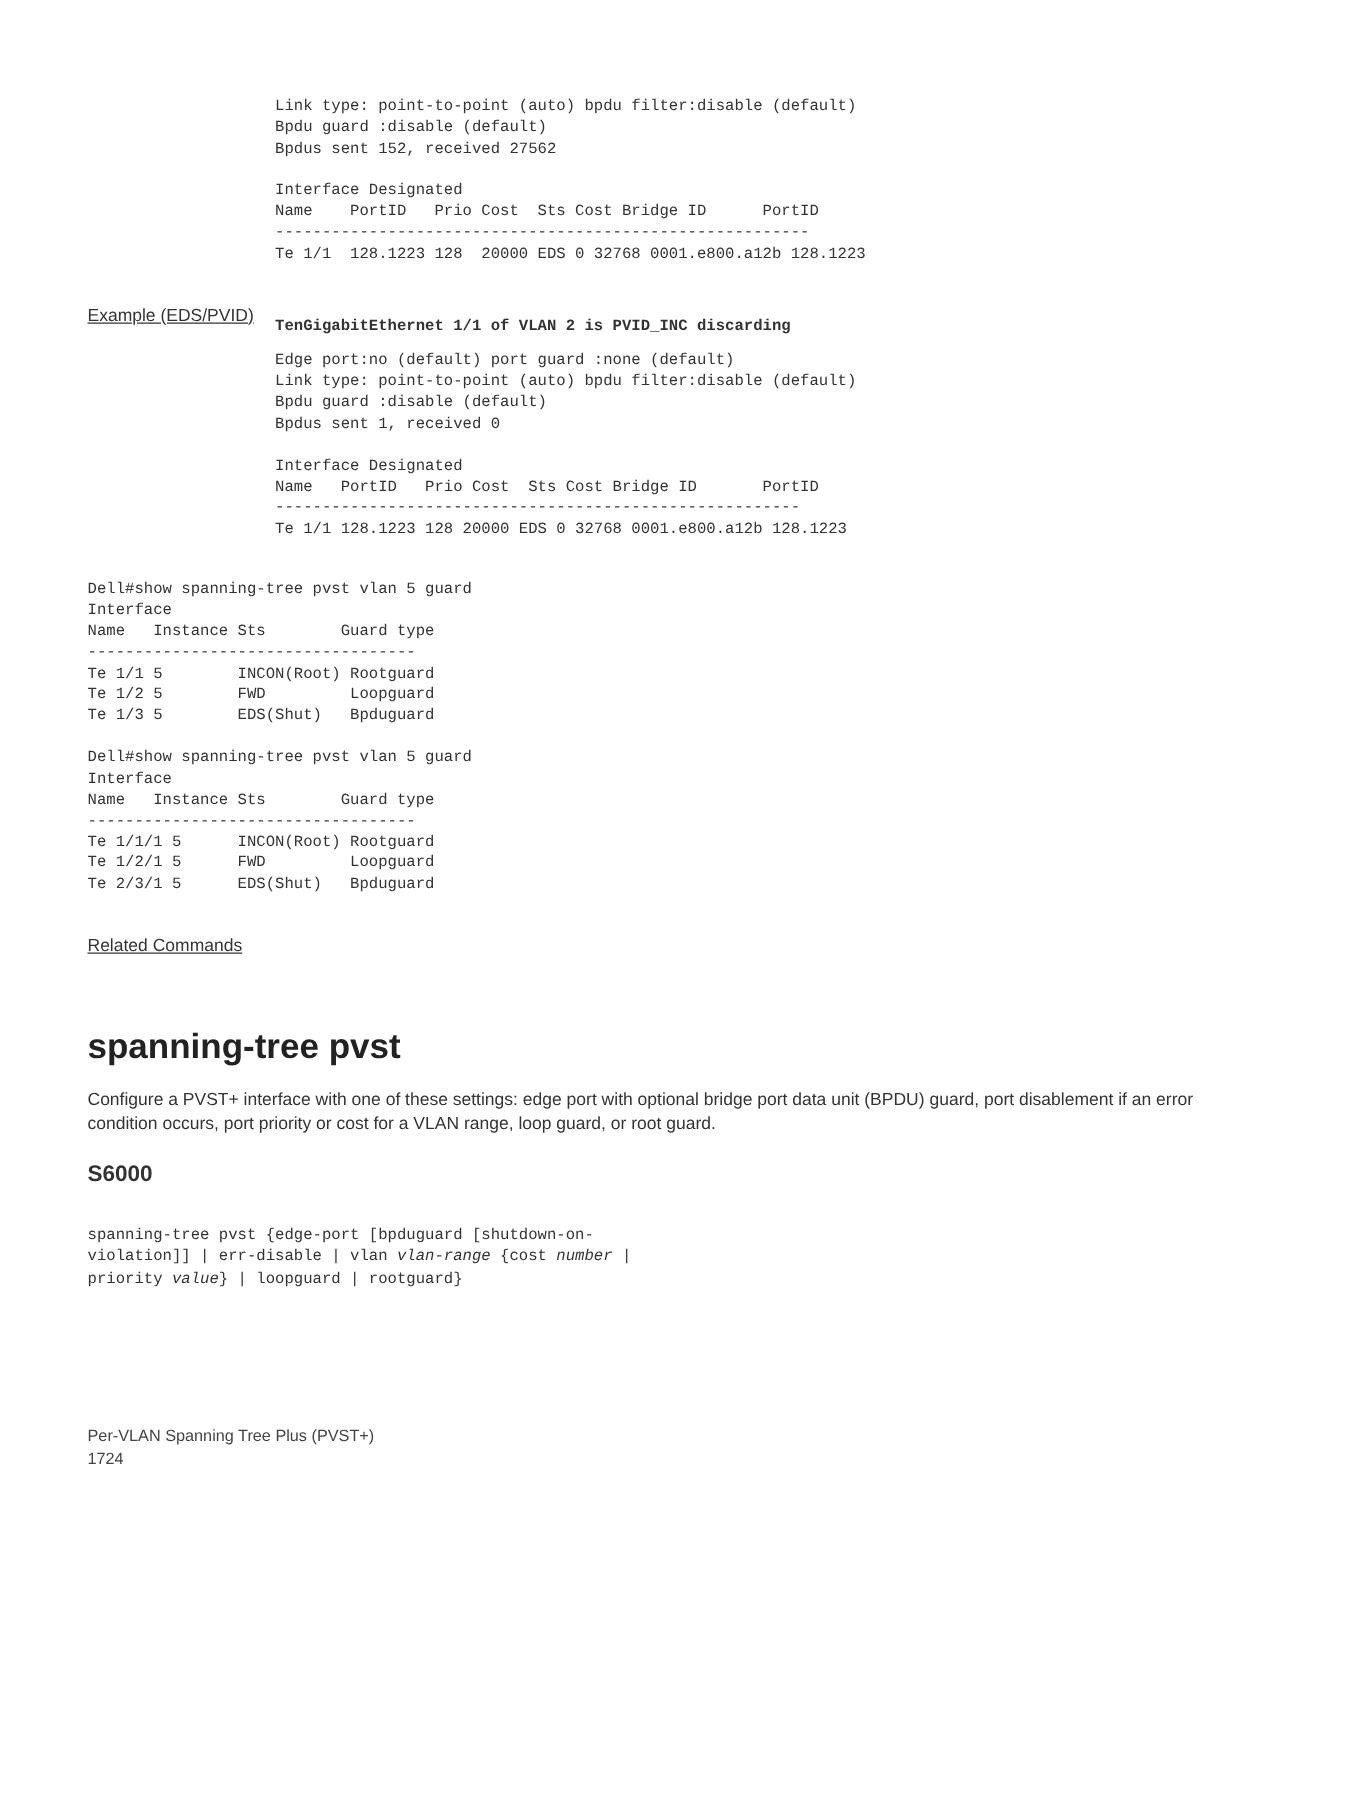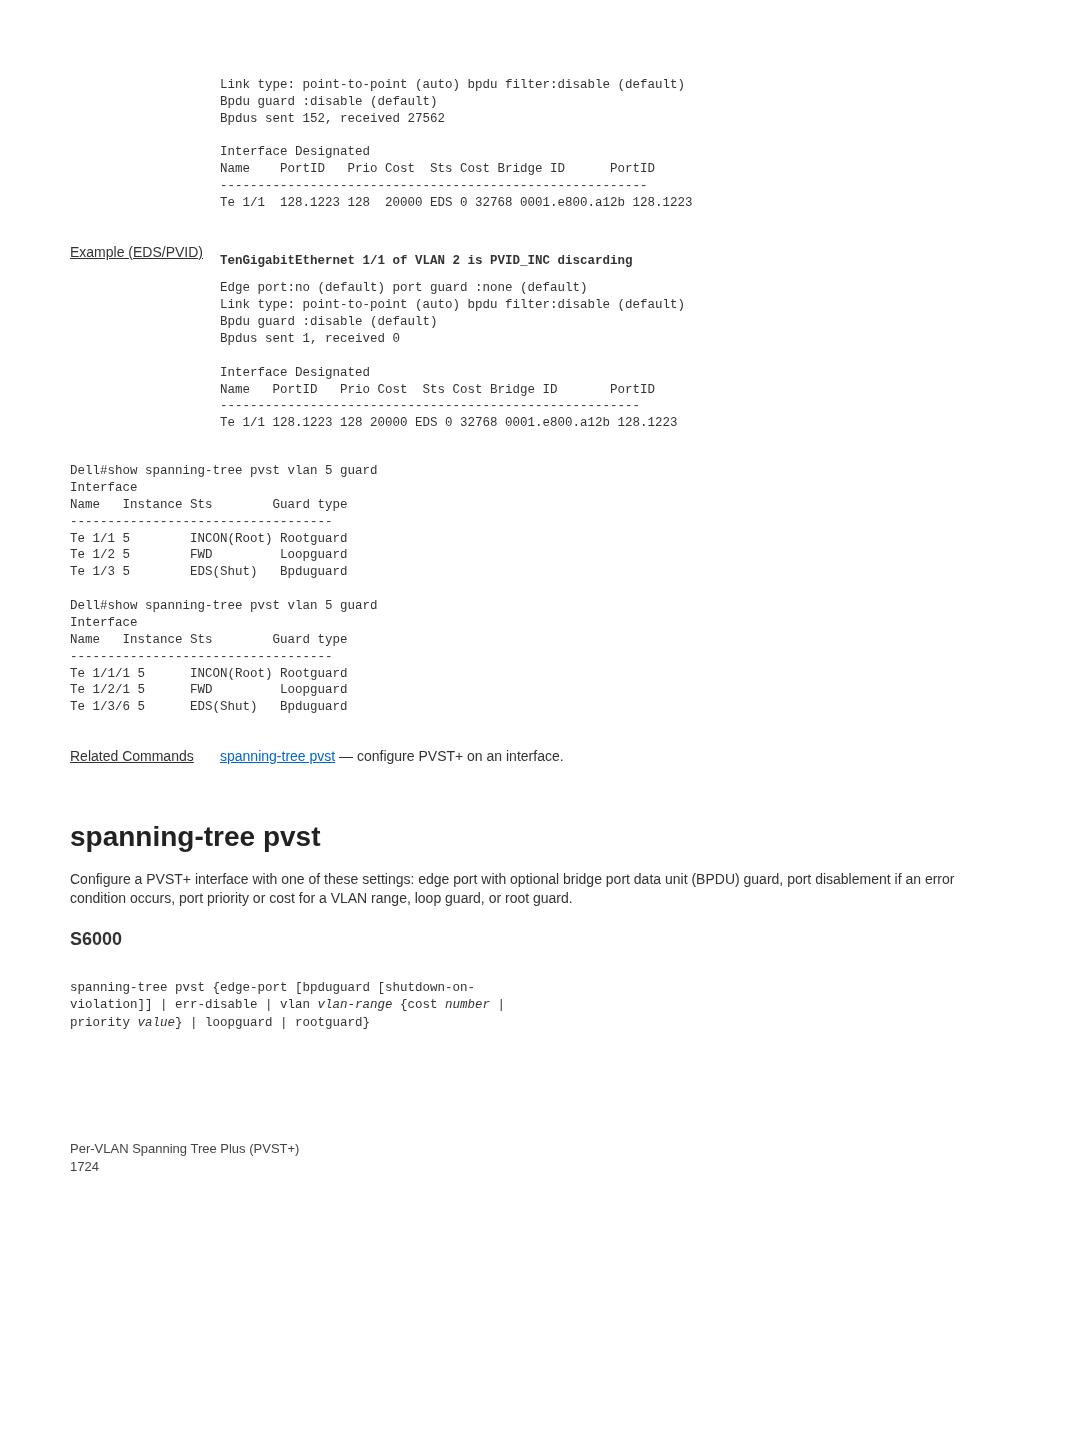--- a/index.html
+++ b/index.html
@@ -122,29 +122,26 @@
 <span>Te 1/1 5        INCON(Root) Rootguard</span>
 <span>Te 1/2 5        FWD         Loopguard</span>
 <span>Te 1/3 5        EDS(Shut)   Bpduguard</span>
 
 <span>Dell#show spanning-tree pvst vlan 5 guard</span>
 <span>Interface</span>
 <span>Name   Instance Sts        Guard type</span>
 <span>-----------------------------------</span>
 <span>Te 1/1/1 5      INCON(Root) Rootguard</span>
 <span>Te 1/2/1 5      FWD         Loopguard</span>
-<span>Te 1/3/6 5      EDS(Shut)   Bpduguard</span>
+<span>Te 2/3/1 5      EDS(Shut)   Bpduguard</span>
   </div>
 </div>
 
 <div class="row" style="margin-top:14px;">
   <div class="label-col">Related Commands</div>
-  <div class="content-col">
-    <a class="link">spanning-tree pvst</a><span> — configure PVST+ on an interface.</span>
-  </div>
 </div>
 
 <h1>spanning-tree pvst</h1>
 
 <div class="paragraph">Configure a PVST+ interface with one of these settings: edge port with optional bridge port data unit (BPDU) guard, port disablement if an error condition occurs, port priority or cost for a VLAN range, loop guard, or root guard.</div>
 
 <div class="subhead">S6000</div>
 
 <div class="row">
   <div class="content-col syntax-mono">

